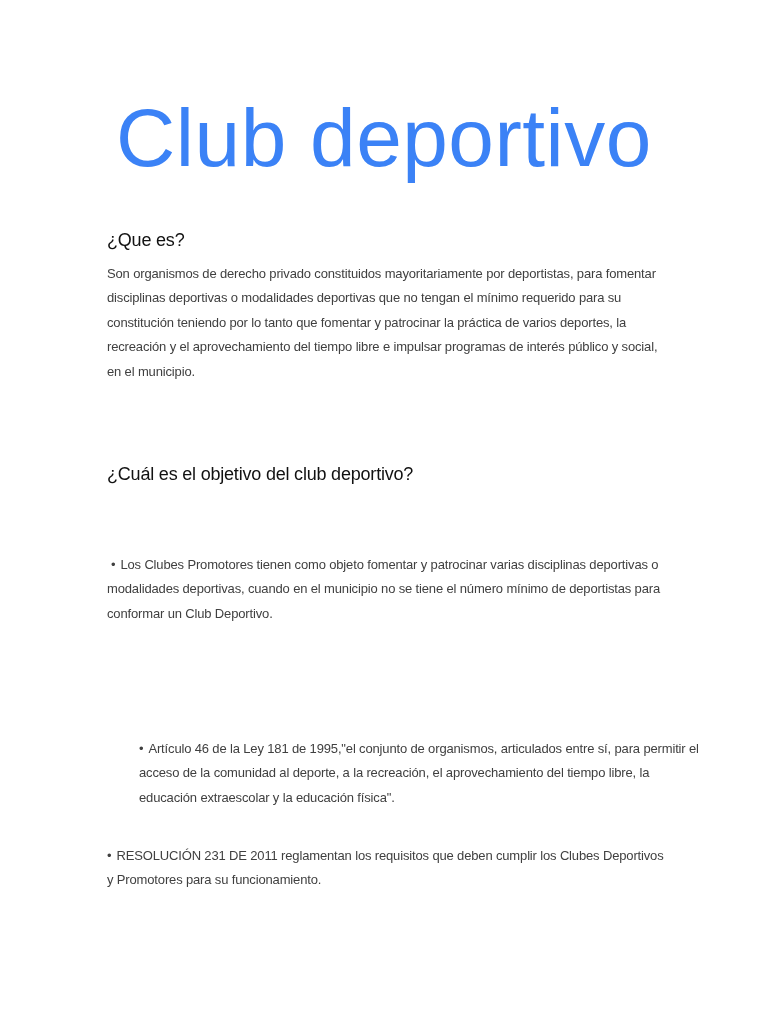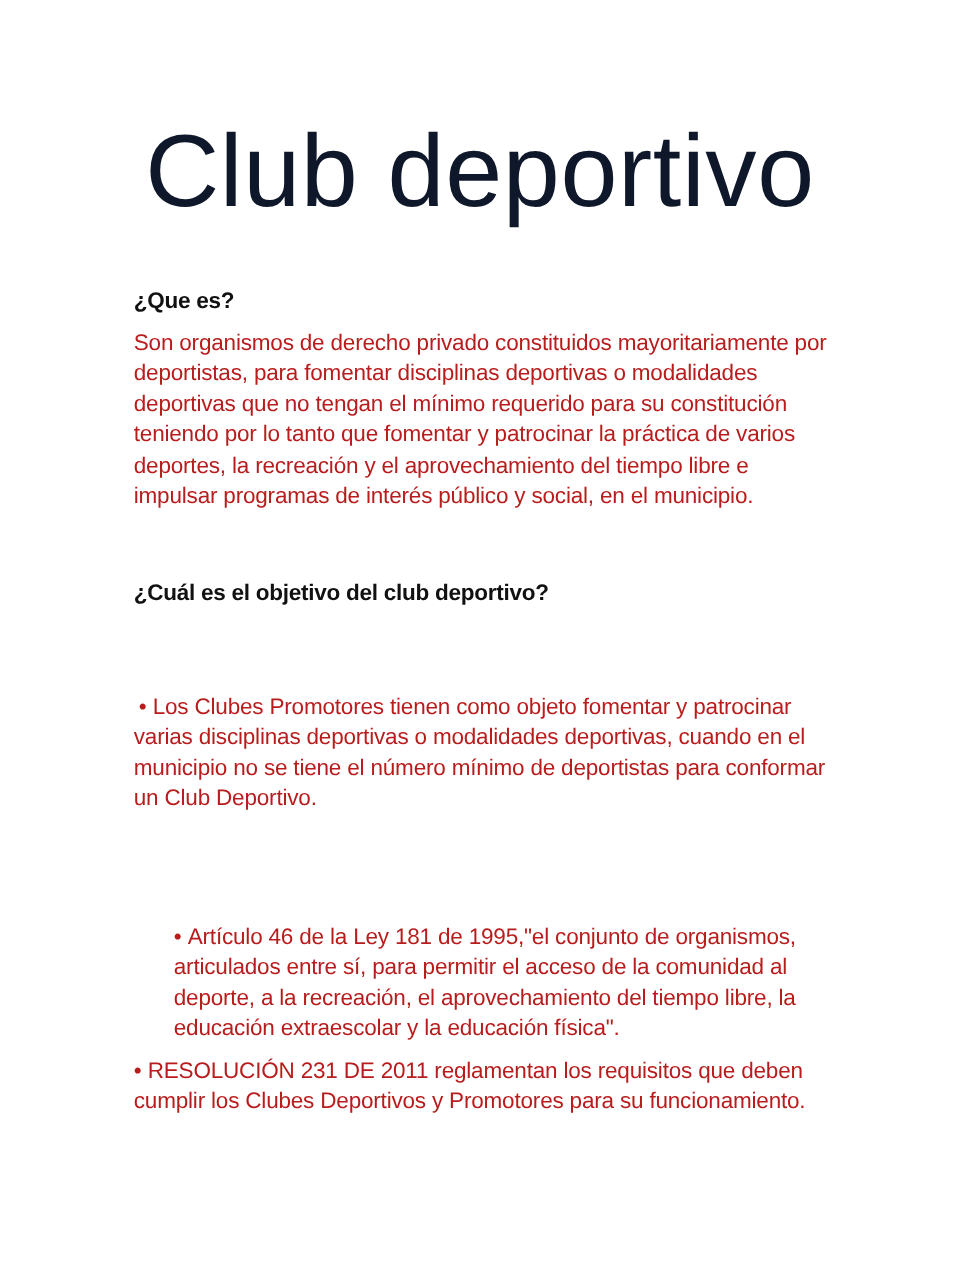--- a/index.html
+++ b/index.html
@@ -23,47 +23,47 @@
     }
     .title {
       position: absolute;
       left: 0;
       top: 88px;
       width: 768px;
       text-align: center;
       font-family: "Liberation Sans", sans-serif;
       font-size: 82px;
       line-height: 100px;
-      color: #0f172a;
+      color: #3b82f6;
       font-weight: normal;
       letter-spacing: 0.5px;
       margin: 0;
     }
     .block {
       position: absolute;
       left: 107px;
       width: 560px;
     }
     .heading {
       font-family: "Liberation Sans", sans-serif;
-      font-weight: bold;
+      font-weight: normal;
       font-size: 18px;
       line-height: 24px;
       color: #111111;
       margin: 0;
       letter-spacing: -0.2px;
     }
     .heading.large {
       font-size: 19.5px;
     }
     .para {
       font-family: "Liberation Sans", sans-serif;
-      font-size: 18px;
+      font-size: 13px;
       line-height: 24.4px;
-      color: #b91c1c;
+      color: #404040;
       margin: 0;
       letter-spacing: -0.15px;
     }
     .bullet-glyph {
       display: inline-block;
       margin-right: 5px;
     }
   </style>
 </head>
 <body>

